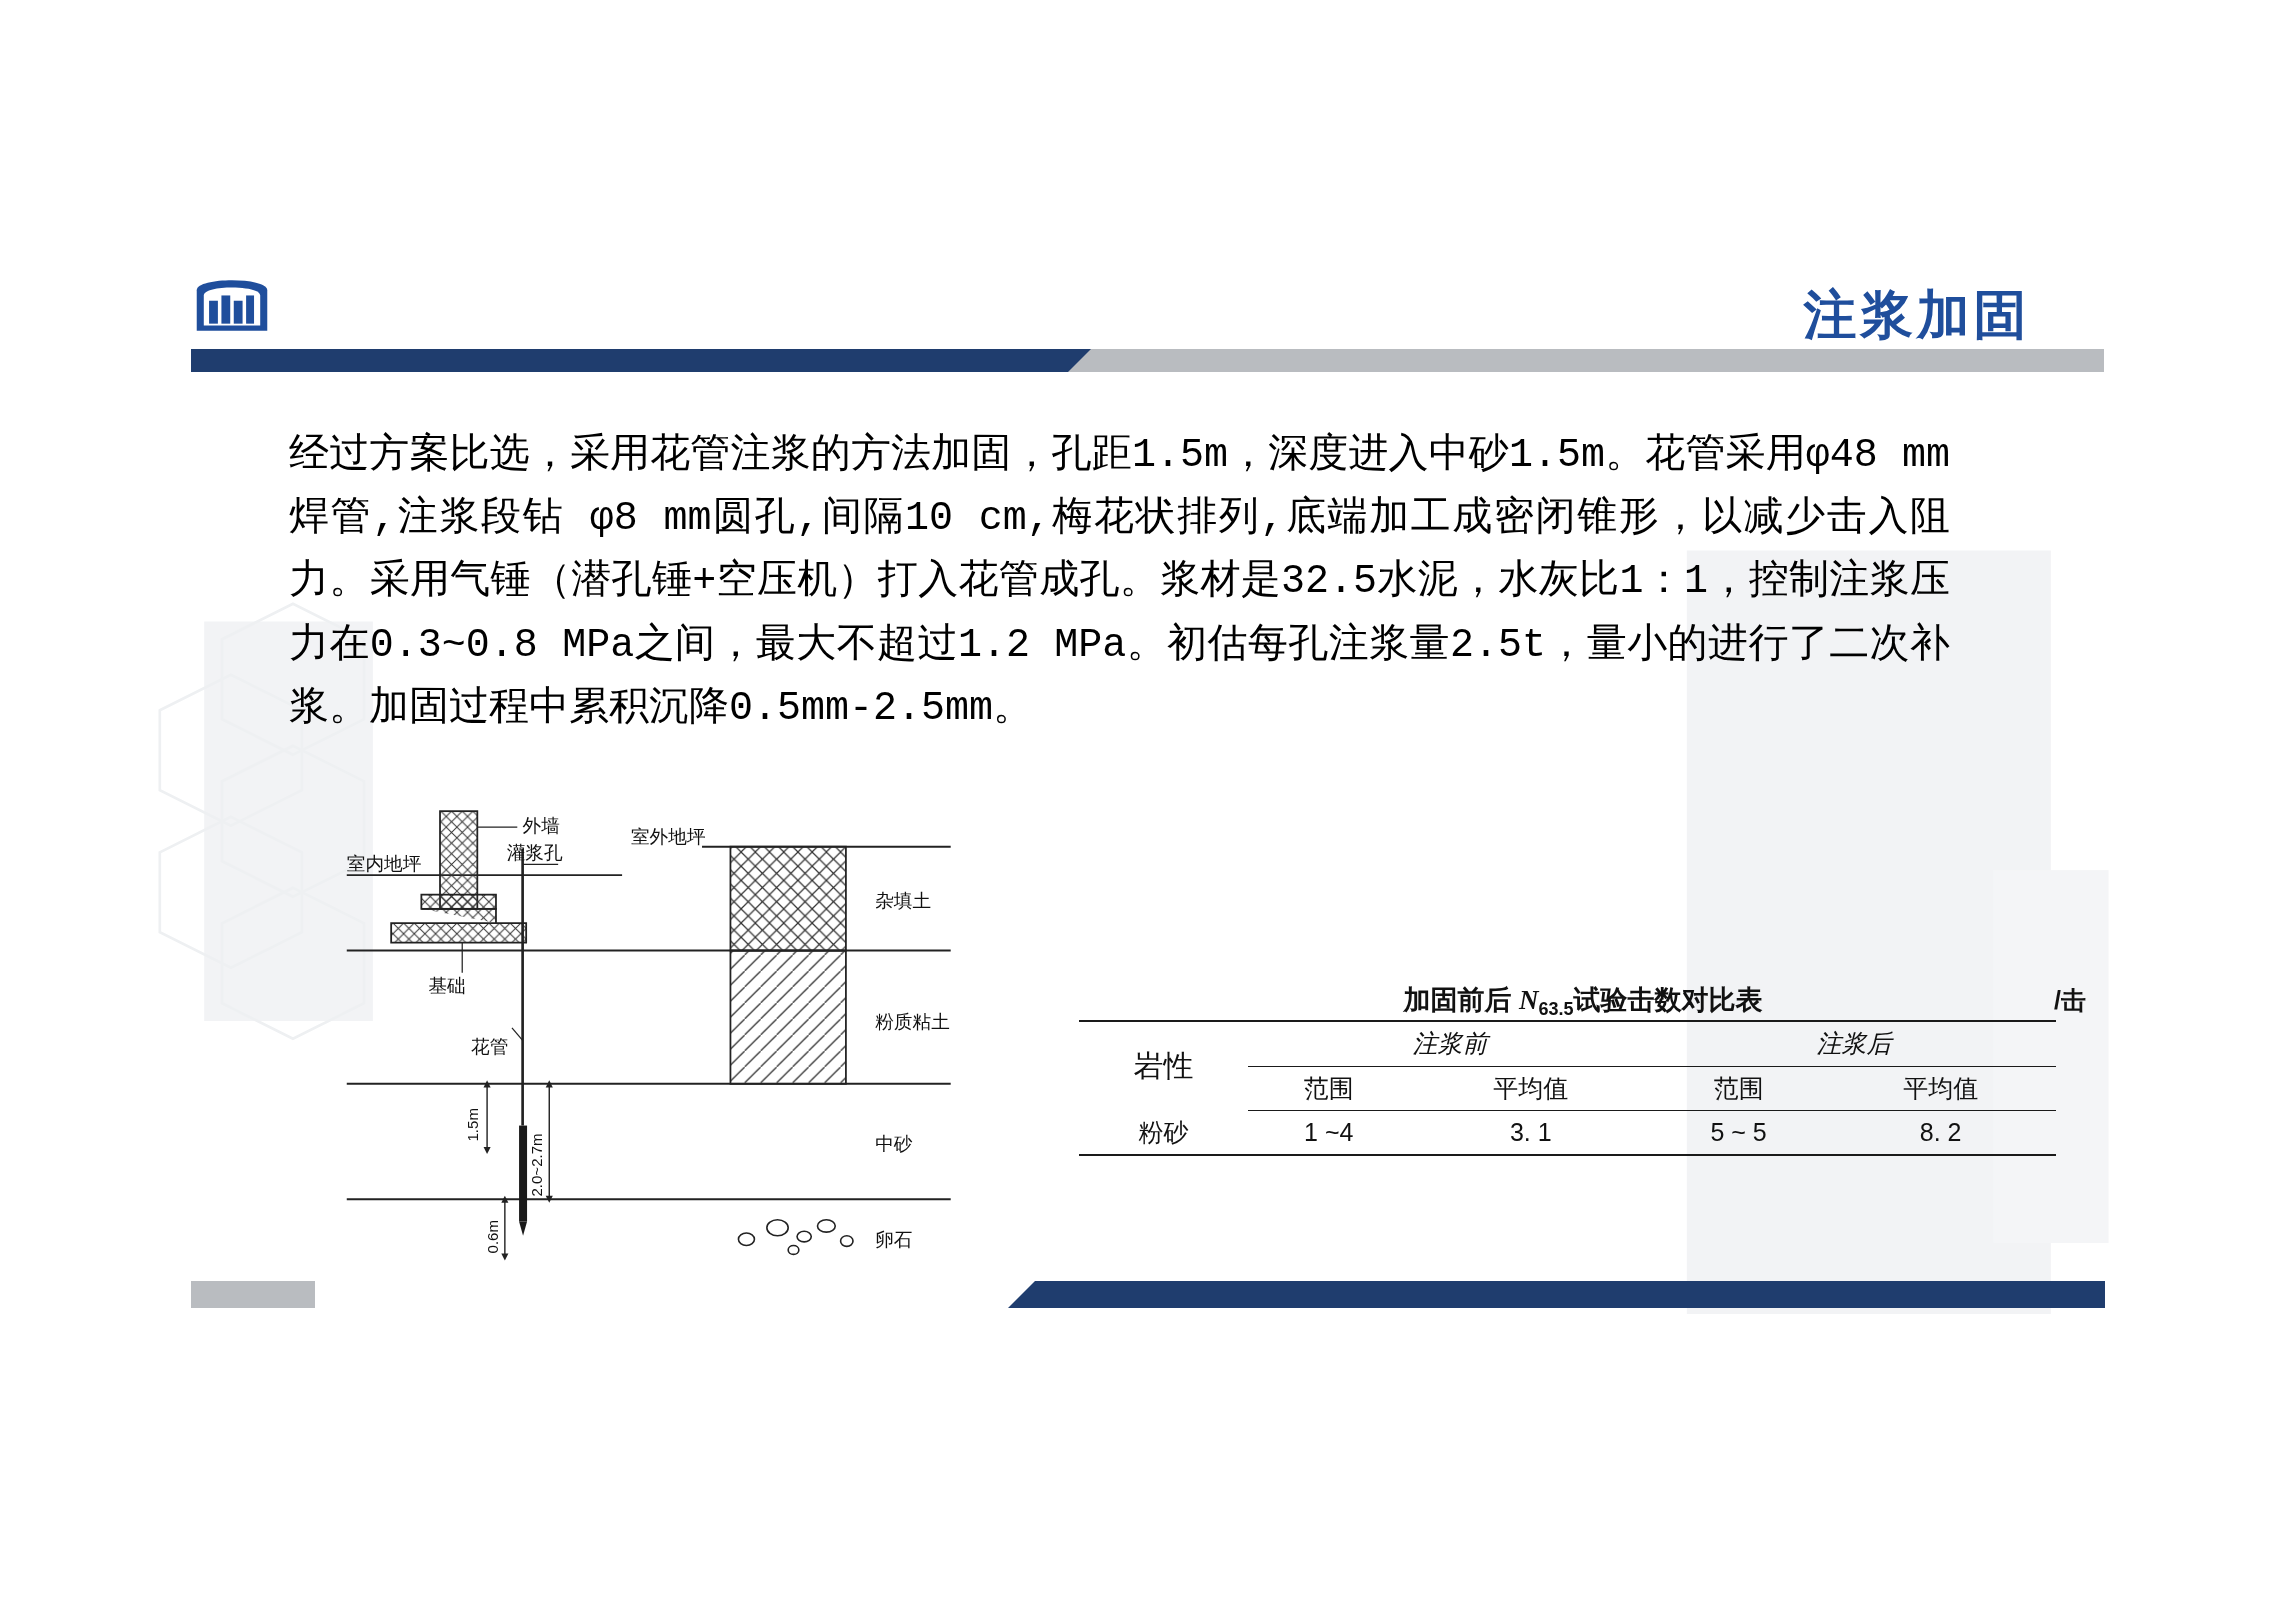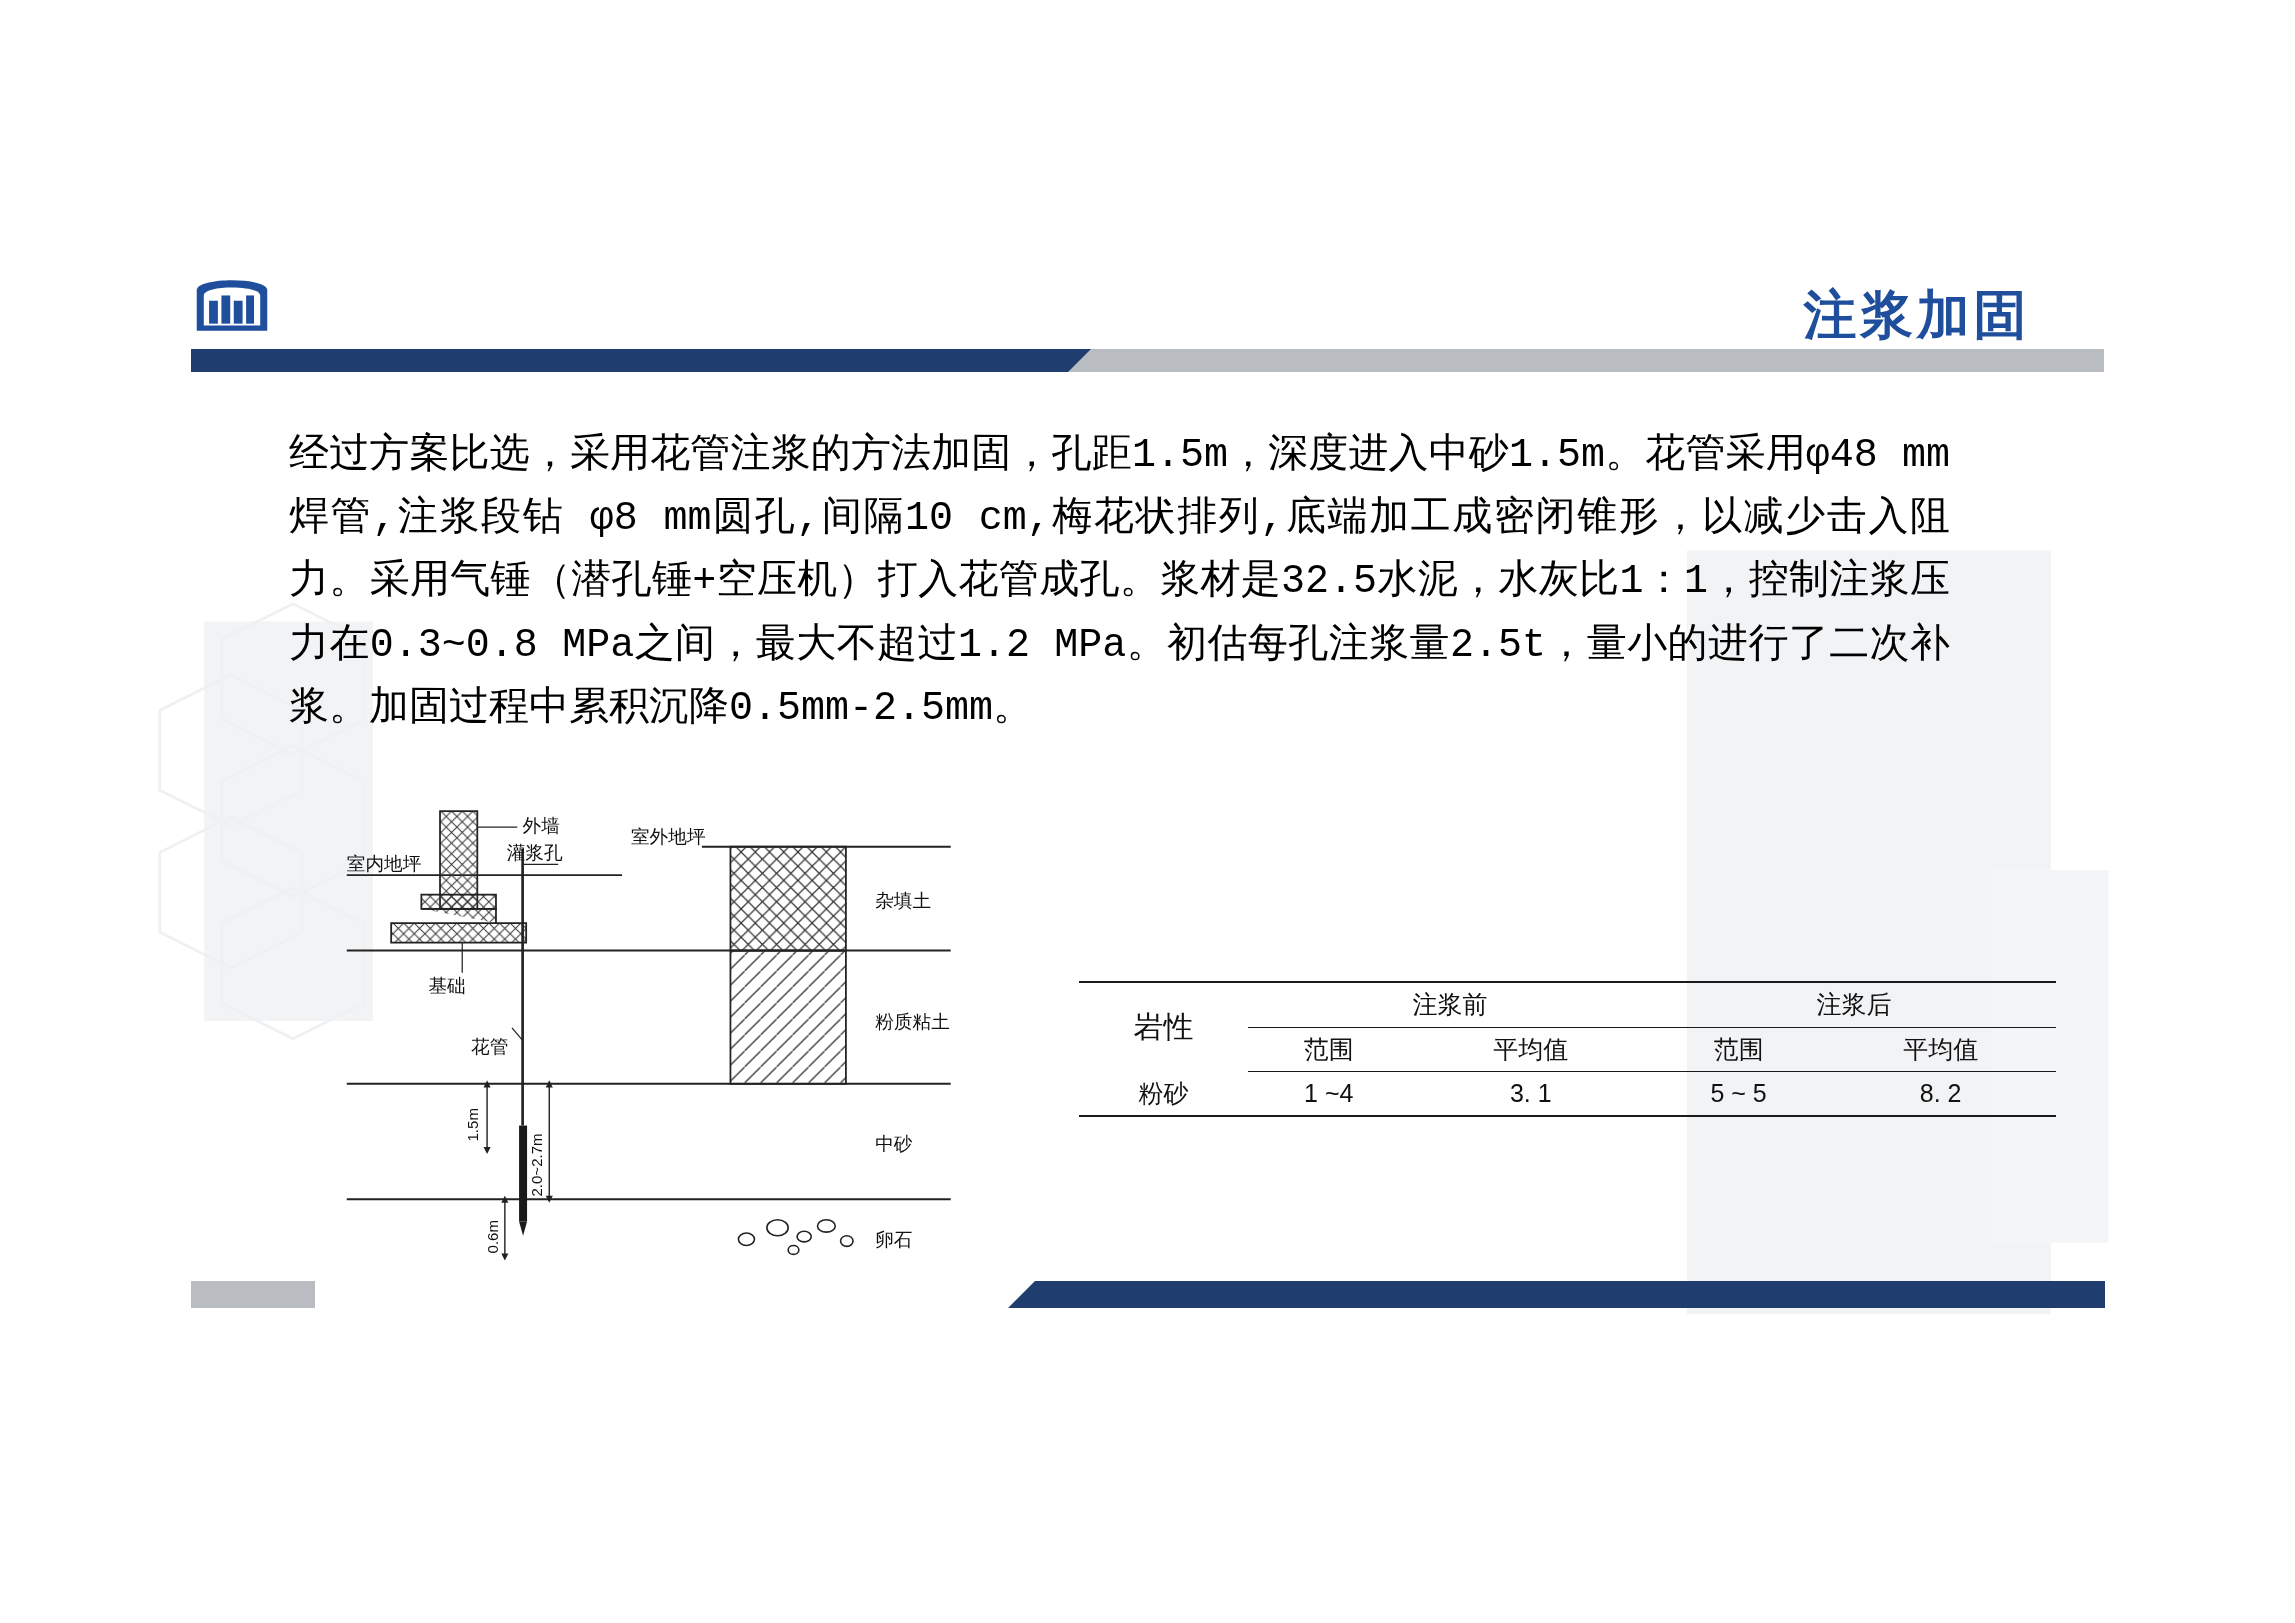--- a/index.html
+++ b/index.html
@@ -184,21 +184,21 @@
   }
   table.cmp td, table.cmp th {
     text-align: center;
     font-weight: normal;
     padding: 5.3px 0;
   }
   .tb-top { border-top: 2.7px solid #1a1a1a; }
   .tb-bot { border-bottom: 2.7px solid #1a1a1a; }
   .tb-thin-bot { border-bottom: 1.3px solid #1a1a1a; }
   .rowspan-cell { font-size: 30px; }
-  .grp-line { border-bottom: 1.3px solid #1a1a1a; }
+  .grp-line { border-bottom: 1.3px solid #1a1a1a; font-style: italic; }
 
   
   .footer-bar {
     position: absolute;
     left: 995px;
     top: 1281px;
     width: 1110px;
     height: 27px;
   }
   .footer-dark {
@@ -347,20 +347,24 @@
     <text x="615" y="126" font-size="21" fill="#111">杂填土</text>
     <text x="112" y="222" font-size="21" fill="#111">基础</text>
     <text x="615" y="262" font-size="21" fill="#111">粉质粘土</text>
     <text x="160" y="290" font-size="21" fill="#111">花管</text>
     <text x="615" y="400" font-size="21" fill="#111">中砂</text>
     <text x="615" y="508" font-size="21" fill="#111">卵石</text>
   </svg>
 </div>
 
 <div class="table-area">
+  <div class="table-title">
+    <span>加固前后 </span><span class="ital">N</span><span class="sub">63.5</span><span>试验击数对比表</span>
+    <span class="table-unit">/击</span>
+  </div>
 
   <table class="cmp">
     <tbody>
         <tr>
       <td class="tb-top" rowspan="2" style="width:169px">
         <span class="rowspan-cell">岩性</span>
       </td>
       <td class="tb-top grp-line" colspan="2" style="width:404px">
         <span>注浆前</span>
       </td>

